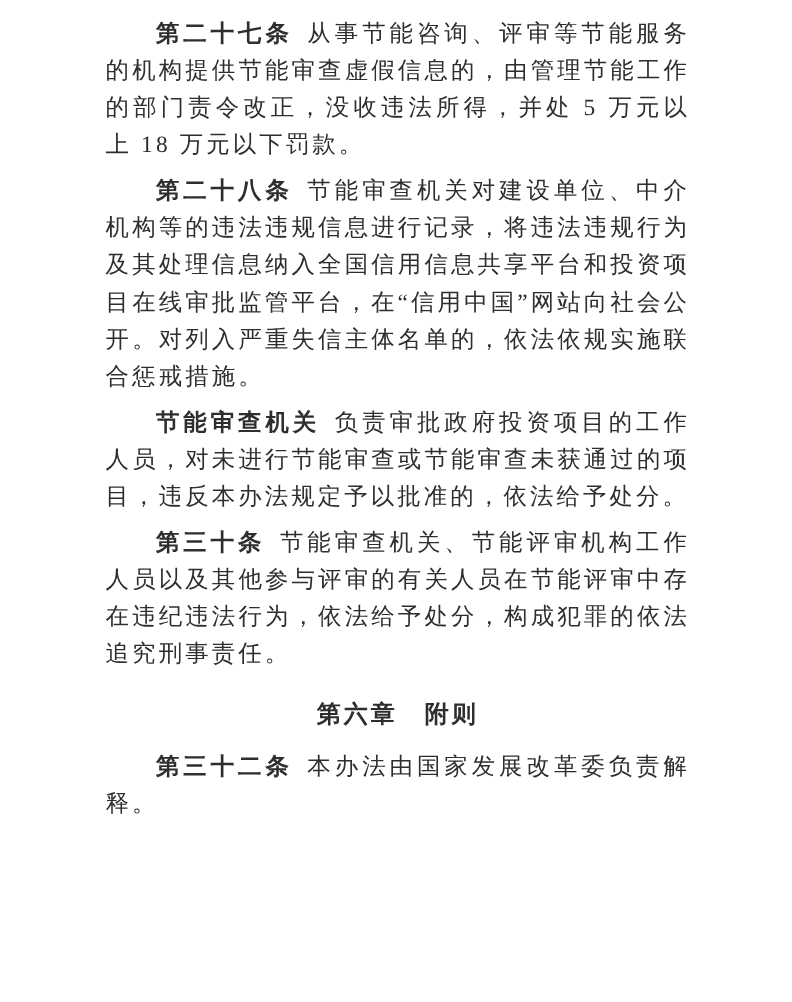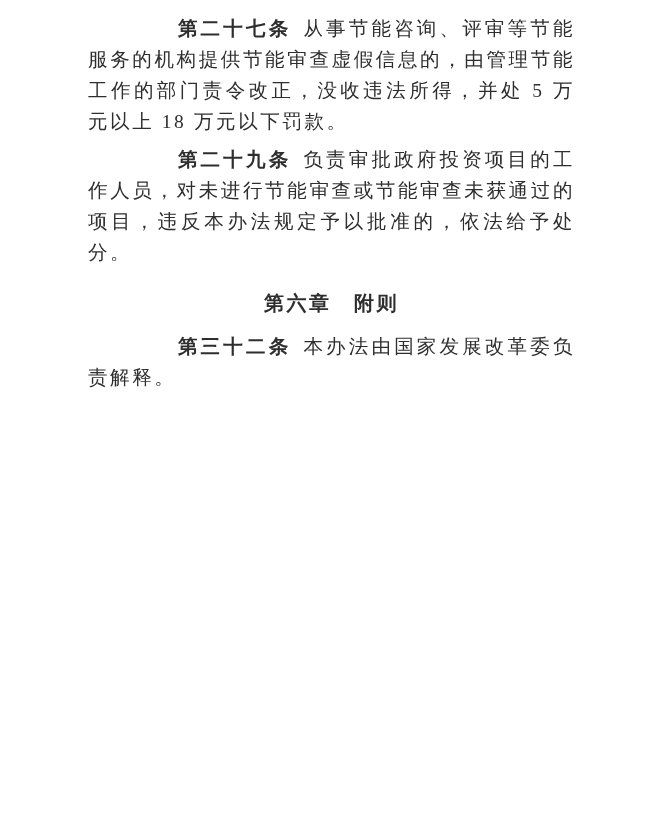--- a/index.html
+++ b/index.html
@@ -28,41 +28,42 @@
     letter-spacing: 2.6px;
     text-align: justify;
     margin: 0 0 7px 0;
   }
   .para.indent {
     text-indent: 2.15em;
   }
   .art-num {
     font-weight: bold;
     margin-right: 0.62em;
-    margin-left: 48px;
   }
   .chapter {
     font-size: 20px;
     font-weight: bold;
     text-align: center;
     letter-spacing: 2.5px;
     margin: 20px 0 12px 0;
     line-height: 31px;
   }
 </style>
 </head>
 <body>
 
 <div class="page">
 
 
   <p class="para indent"><span class="art-num">第二十七条</span><span>从事节能咨询、评审等节能服务的机构提供节能审查虚假信息的，由管理节能工作的部门责令改正，没收违法所得，并处 5 万元以上 18 万元以下罚款。</span></p>
 
+  <p class="para indent"><span class="art-num">第二十八条</span><span>节能审查机关对建设单位、中介机构等的违法违规信息进行记录，将违法违规行为及其处理信息纳入全国信用信息共享平台和投资项目在线审批监管平台，在“信用中国”网站向社会公开。对列入严重失信主体名单的，依法依规实施联合惩戒措施。</span></p>
 
-  <p class="para indent"><span class="art-num">第二十九条</span><span>负责审批政府投资项目的工作人员，对未进行节能审查或节能审查未获通过的项目，违反本办法规定予以批准的，依法给予处分。</span></p>
+  <p class="para indent"><span class="art-num">节能审查机关</span><span>负责审批政府投资项目的工作人员，对未进行节能审查或节能审查未获通过的项目，违反本办法规定予以批准的，依法给予处分。</span></p>
 
+  <p class="para indent"><span class="art-num">第三十条</span><span>节能审查机关、节能评审机构工作人员以及其他参与评审的有关人员在节能评审中存在违纪违法行为，依法给予处分，构成犯罪的依法追究刑事责任。</span></p>
 
   <h2 class="chapter">第六章　附则</h2>
 
 
   <p class="para indent"><span class="art-num">第三十二条</span><span>本办法由国家发展改革委负责解释。</span></p>
 
 </div>
 
 </body></html>

